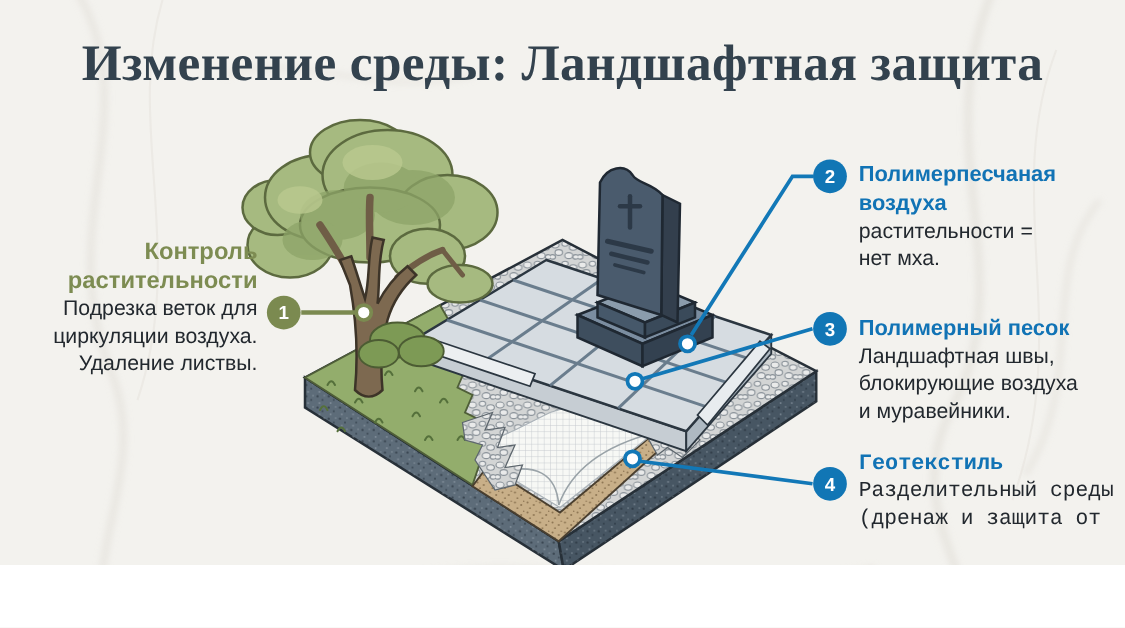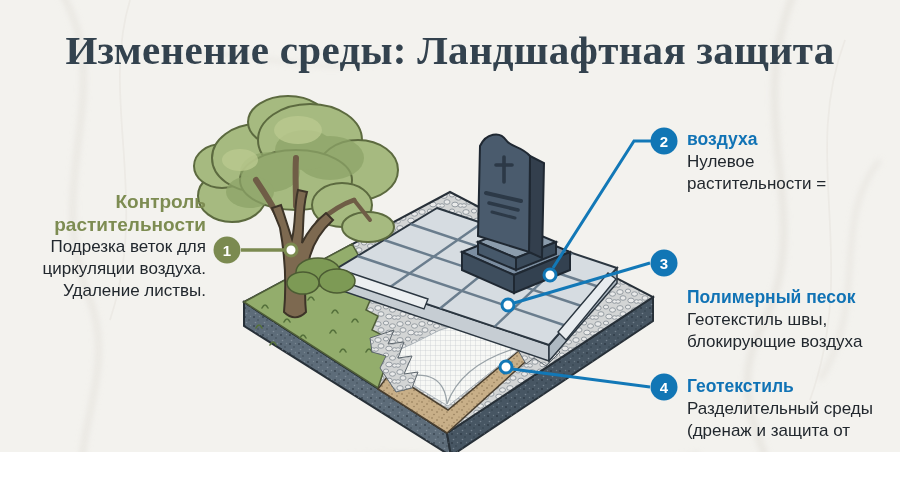--- a/index.html
+++ b/index.html
@@ -9,21 +9,21 @@
   .title{position:absolute;left:0;top:26px;width:900px;text-align:center;
          font-family:"Liberation Serif","DejaVu Serif",serif;font-weight:700;
          font-size:41px;letter-spacing:.3px;color:#33424e;}
   .co{position:absolute;}
   .co .hd{font-weight:700;font-size:17.5px;line-height:23px;}
   .co .bd{font-size:17px;line-height:22px;color:#22282e;font-weight:500;}
   .co-left{right:694px;width:210px;text-align:right;top:190px;}
   .co-left .hd{font-size:19px;color:#7d8c52;}
   .co-right{left:687px;width:205px;text-align:left;}
   .co-right .hd{color:#1173b5;}
-  #co2{top:128px;} #co3{top:251px;margin-top:35px;} #co4{top:375px;}
+  #co2{top:128px;} #co3{top:251px;} #co4{top:360px;font-family:Liberation Mono, monospace;}
   .num{font-weight:700;font-size:15px;fill:#ffffff;}
 </style>
 </head>
 <body>
 <div id="stage">
 
 <svg id="veins" width="900" height="502">
   <defs>
         <filter id="bl">
           <feGaussianBlur stdDeviation="3"></feGaussianBlur>
@@ -222,35 +222,37 @@
   </div>
   <div class="bd">
     <div>Подрезка веток для</div>
     <div>циркуляции воздуха.</div>
     <div>Удаление листвы.</div>
   </div>
 </div>
 
 <div class="co co-right" id="co2">
   <div class="hd">
+    <div>Полимерпесчаная</div>
     <div>воздуха</div>
   </div>
   <div class="bd">
-    <div>Нулевое</div>
     <div>растительности =</div>
+    <div>нет мха.</div>
   </div>
 </div>
 
 <div class="co co-right" id="co3">
   <div class="hd">
     <div>Полимерный песок</div>
   </div>
   <div class="bd">
-    <div>Геотекстиль швы,</div>
+    <div>Ландшафтная швы,</div>
     <div>блокирующие воздуха</div>
+    <div>и муравейники.</div>
   </div>
 </div>
 
 <div class="co co-right" id="co4">
   <div class="hd">
     <div>Геотекстиль</div>
   </div>
   <div class="bd">
     <div>Разделительный среды</div>
     <div>(дренаж и защита от</div>

